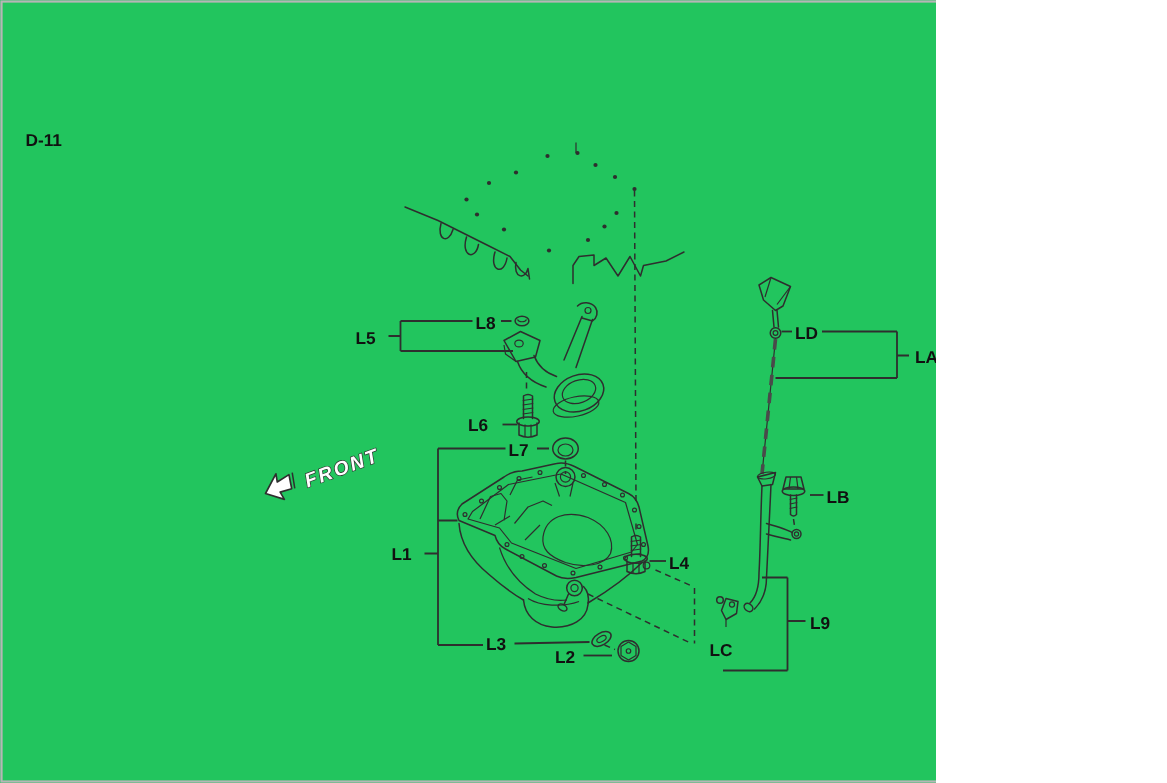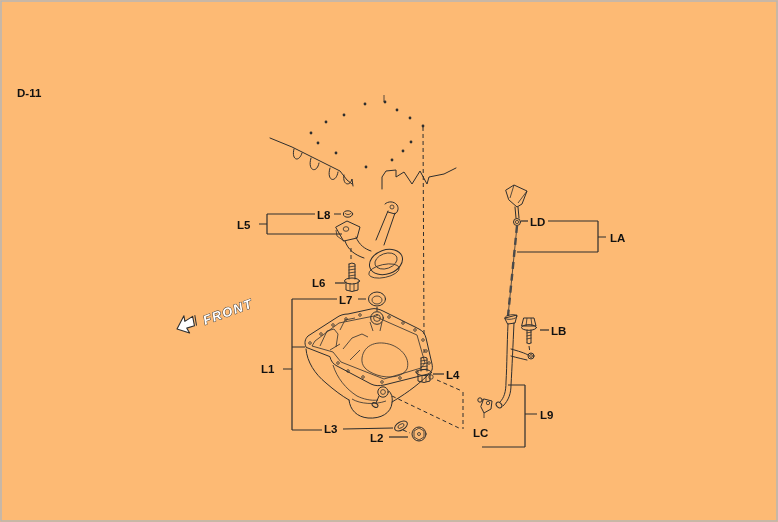--- a/index.html
+++ b/index.html
@@ -1,16 +1,16 @@
 <!DOCTYPE html>
 <html><head>
 <meta charset="utf-8">
 <style>
   html,body{margin:0;padding:0;background:#ffffff;}
-  .stage{position:relative;width:778px;height:522px;background:#fdba74;overflow:hidden;}
+  .stage{position:relative;width:624px;height:522px;background:#22c55e;overflow:hidden;}
   svg{display:block;}
   .ln{stroke:#2e2e2e;stroke-width:1;fill:none;stroke-linecap:round;stroke-linejoin:round;}
   .thin{stroke:#2e2e2e;stroke-width:0.8;fill:none;stroke-linejoin:round;}
   .leader{stroke:#2e2e2e;stroke-width:1.2;fill:none;}
   .dash{stroke:#2e2e2e;stroke-width:1;fill:none;stroke-dasharray:4 3;}
   .dot{fill:#2e2e2e;stroke:none;}
   .callout{font:bold 11.5px "Liberation Sans", sans-serif;fill:#111111;}
   .code{font:bold 11.5px "Liberation Sans", sans-serif;fill:#111111;}
   .front-text{font:italic bold 13px "Liberation Sans", sans-serif;fill:#ffffff;stroke:#2e2e2e;stroke-width:0.9;paint-order:stroke;letter-spacing:1.5px;}
 </style>

